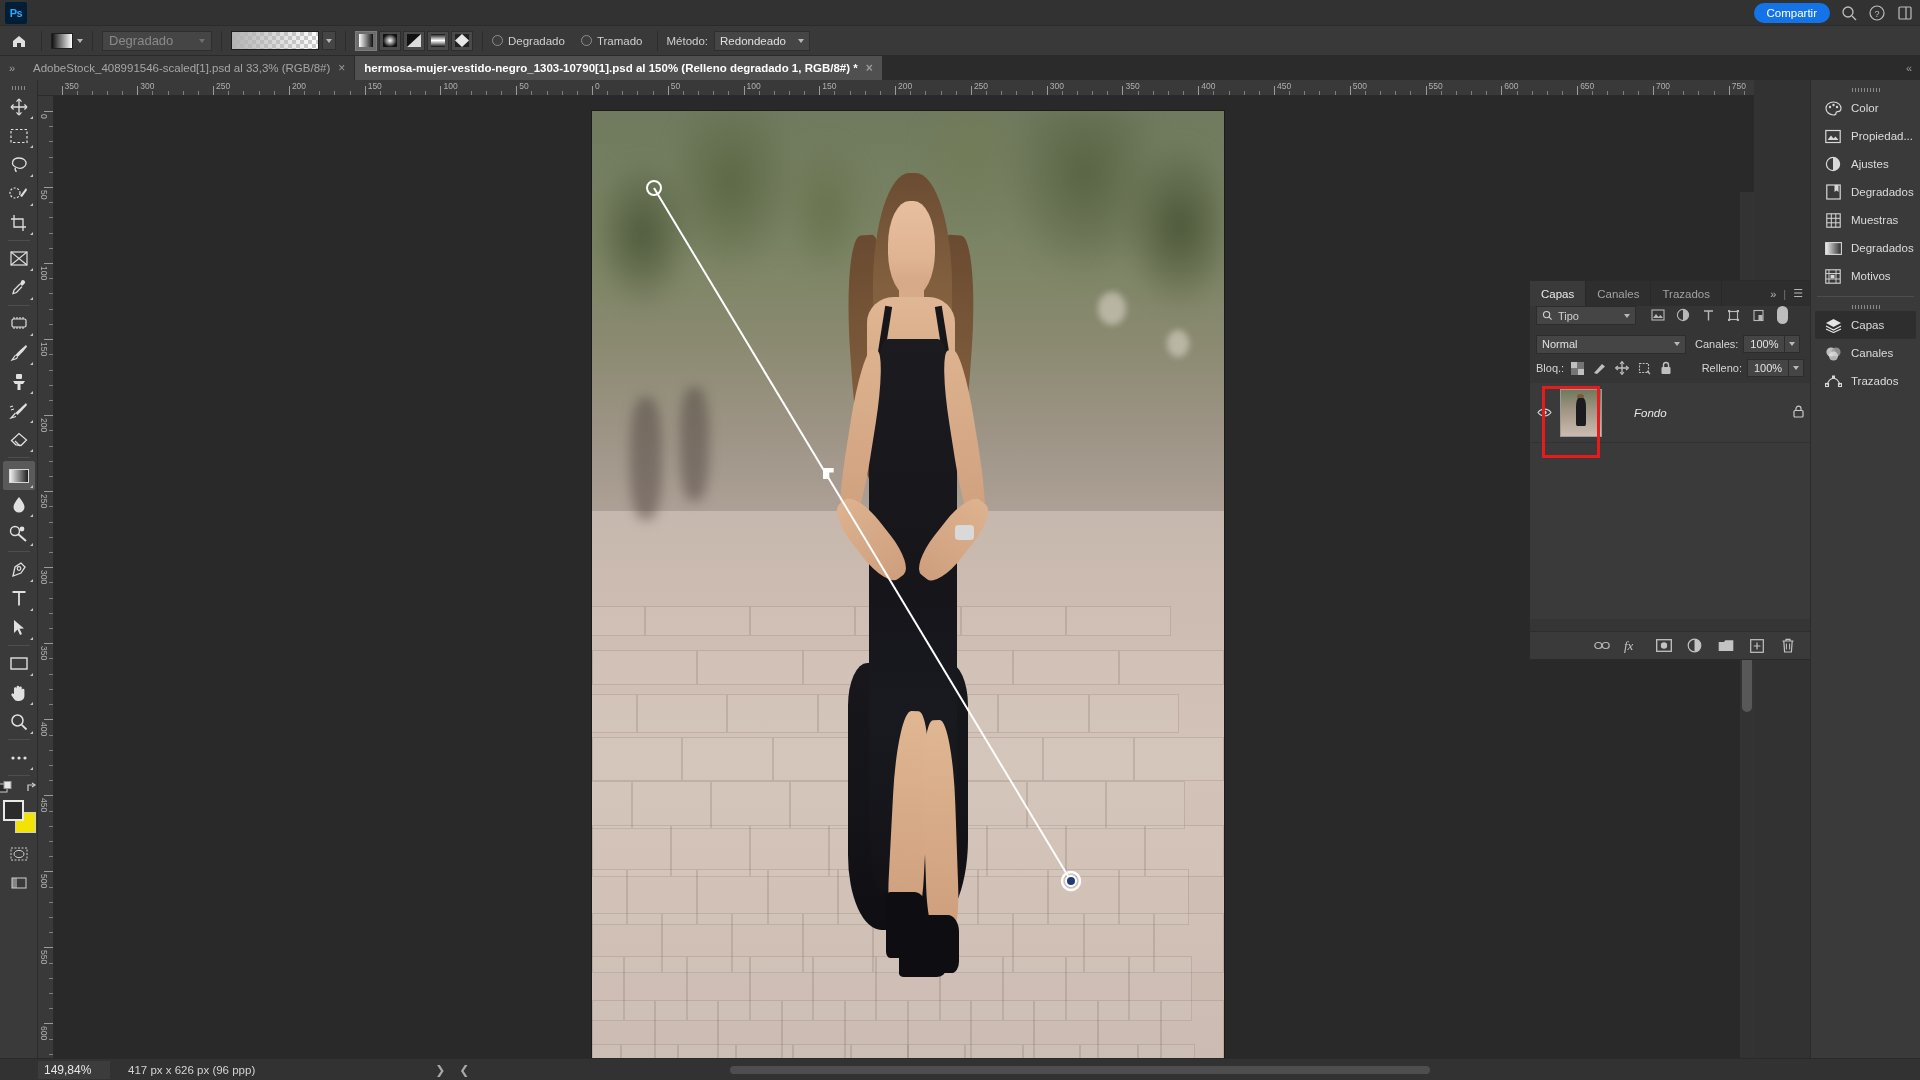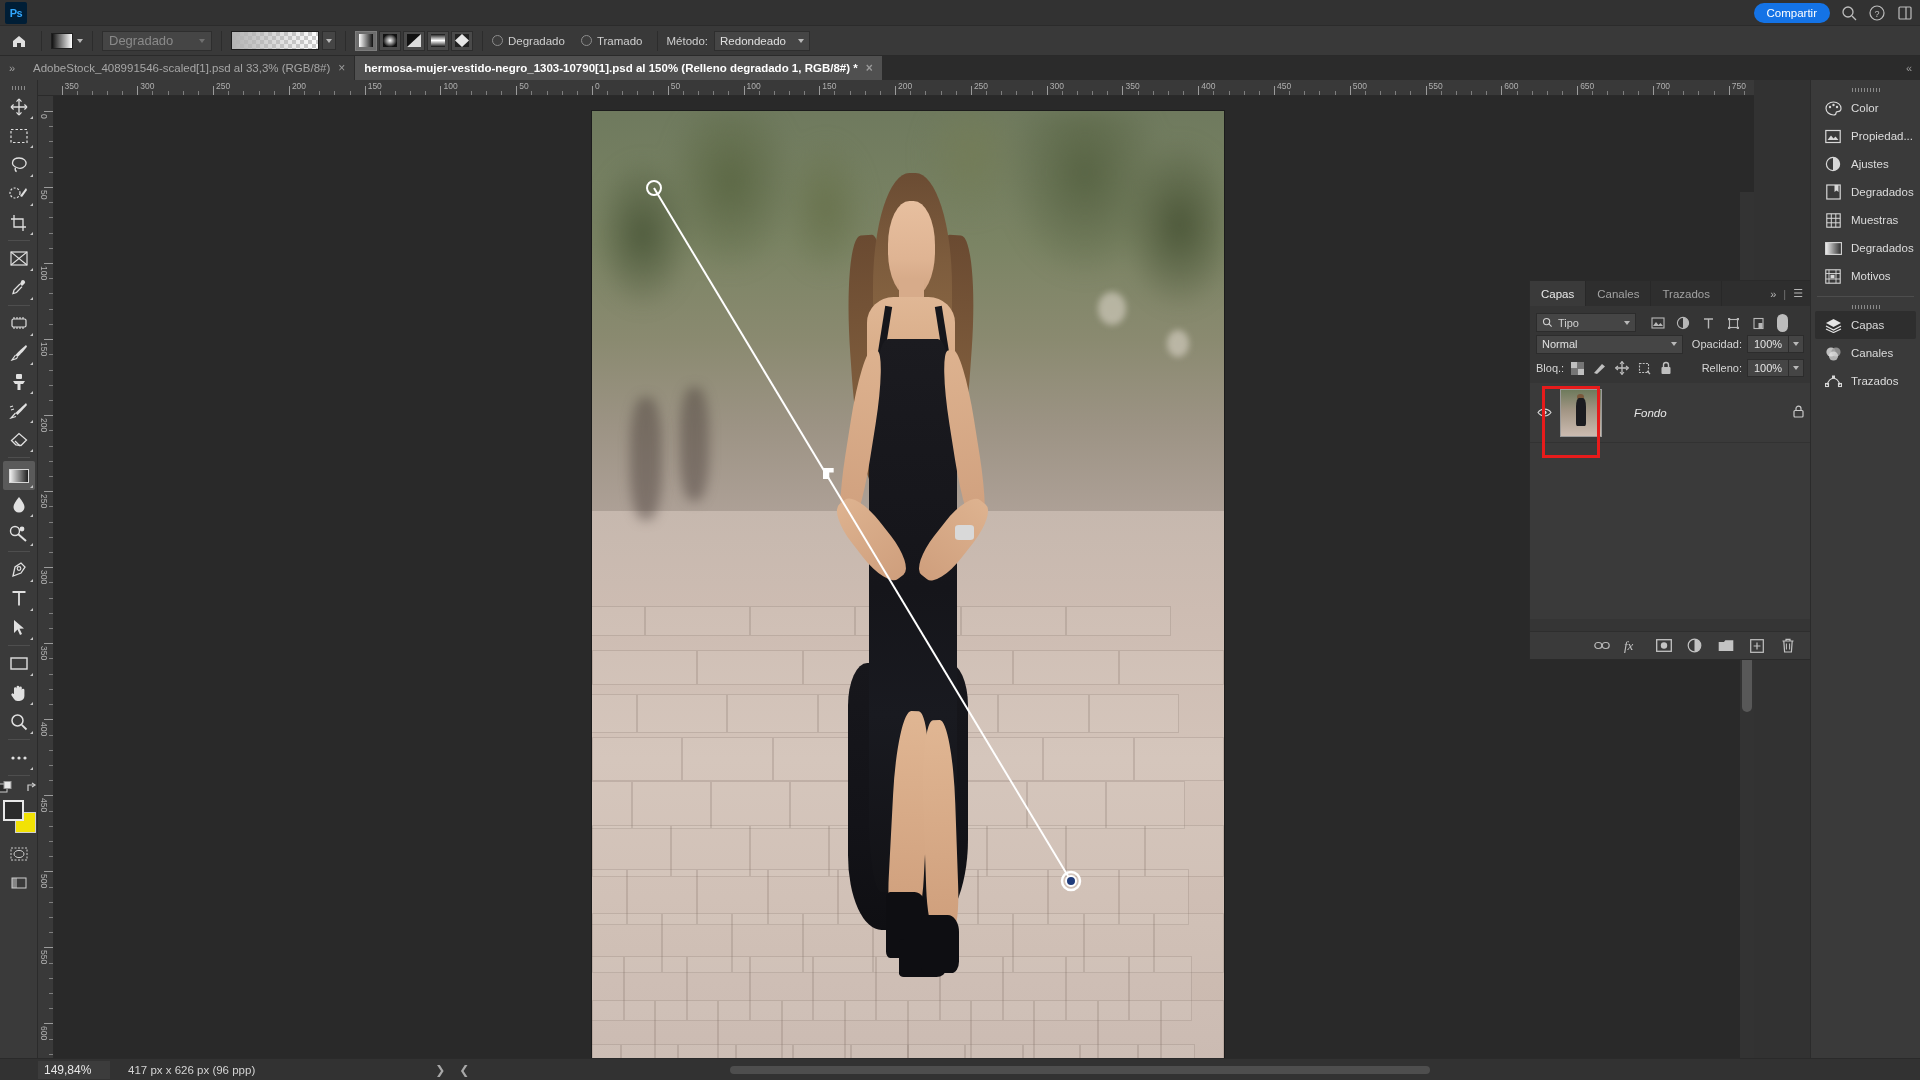--- a/index.html
+++ b/index.html
@@ -266,21 +266,21 @@
     position: absolute; left: 1529px; top: 280px; width: 282px; height: 380px;
     background: #353535; border: 1px solid #2a2a2a;
   }
   .lp-tabs { display: flex; align-items: stretch; height: 25px; background: #2e2e2e; }
   .lp-tab {
     padding: 0 11px; display: flex; align-items: center; font-size: 11.5px;
     color: #a2a2a2; cursor: pointer; border-right: 1px solid #282828;
   }
   .lp-tab.active { background: #3a3a3a; color: #e9e9e9; }
   .lp-tab-right { margin-left: auto; display: flex; align-items: center; gap: 7px; padding-right: 7px; color: #b5b5b5; font-size: 11px; }
-  .lp-filter { display: flex; align-items: flex-end; height: 26px; padding: 0 6px; gap: 5px; }
+  .lp-filter { display: flex; align-items: flex-start; height: 26px; padding: 0 6px; gap: 5px; }
   .filter-box {
     width: 100px; height: 19px; background: #454545; border: 1px solid #2c2c2c;
     display: flex; align-items: center; padding: 0 5px; gap: 5px; font-size: 11px;
     color: #d0d0d0; justify-content: space-between; cursor: pointer;
   }
   .filt-ico { width: 18px; height: 18px; display: flex; align-items: center; justify-content: center; cursor: pointer; opacity: .85; }
   .lp-row { display: flex; align-items: center; height: 24px; padding: 0 6px; gap: 5px; }
   .blend-select {
     width: 150px; height: 19px; background: #454545; border: 1px solid #2c2c2c;
     display: flex; align-items: center; justify-content: space-between;
@@ -1168,21 +1168,21 @@
         </span>
         <span style="width:11px;height:18px;background:#bdbdbd;border-radius:6px;margin-left:3px;"></span>
       </div>
     </div>
 
     <div class="lp-row">
       <div class="blend-select">
         <span>Normal</span>
         <span class="tiny-caret" style="margin:0;"></span>
       </div>
-      <span style="font-size:11px;color:#d5d5d5;margin-left:4px;">Opacidad:</span>
+      <span style="font-size:11px;color:#d5d5d5;margin-left:4px;">Canales:</span>
       <div style="display:flex;">
         <div class="num-field">100%</div>
         <div class="num-caret">
             <span class="tiny-caret" style="margin:0;"></span>
           </div>
       </div>
     </div>
 
     <div class="lp-row">
       <span style="font-size:11px;color:#d5d5d5;">Bloq.:</span>

